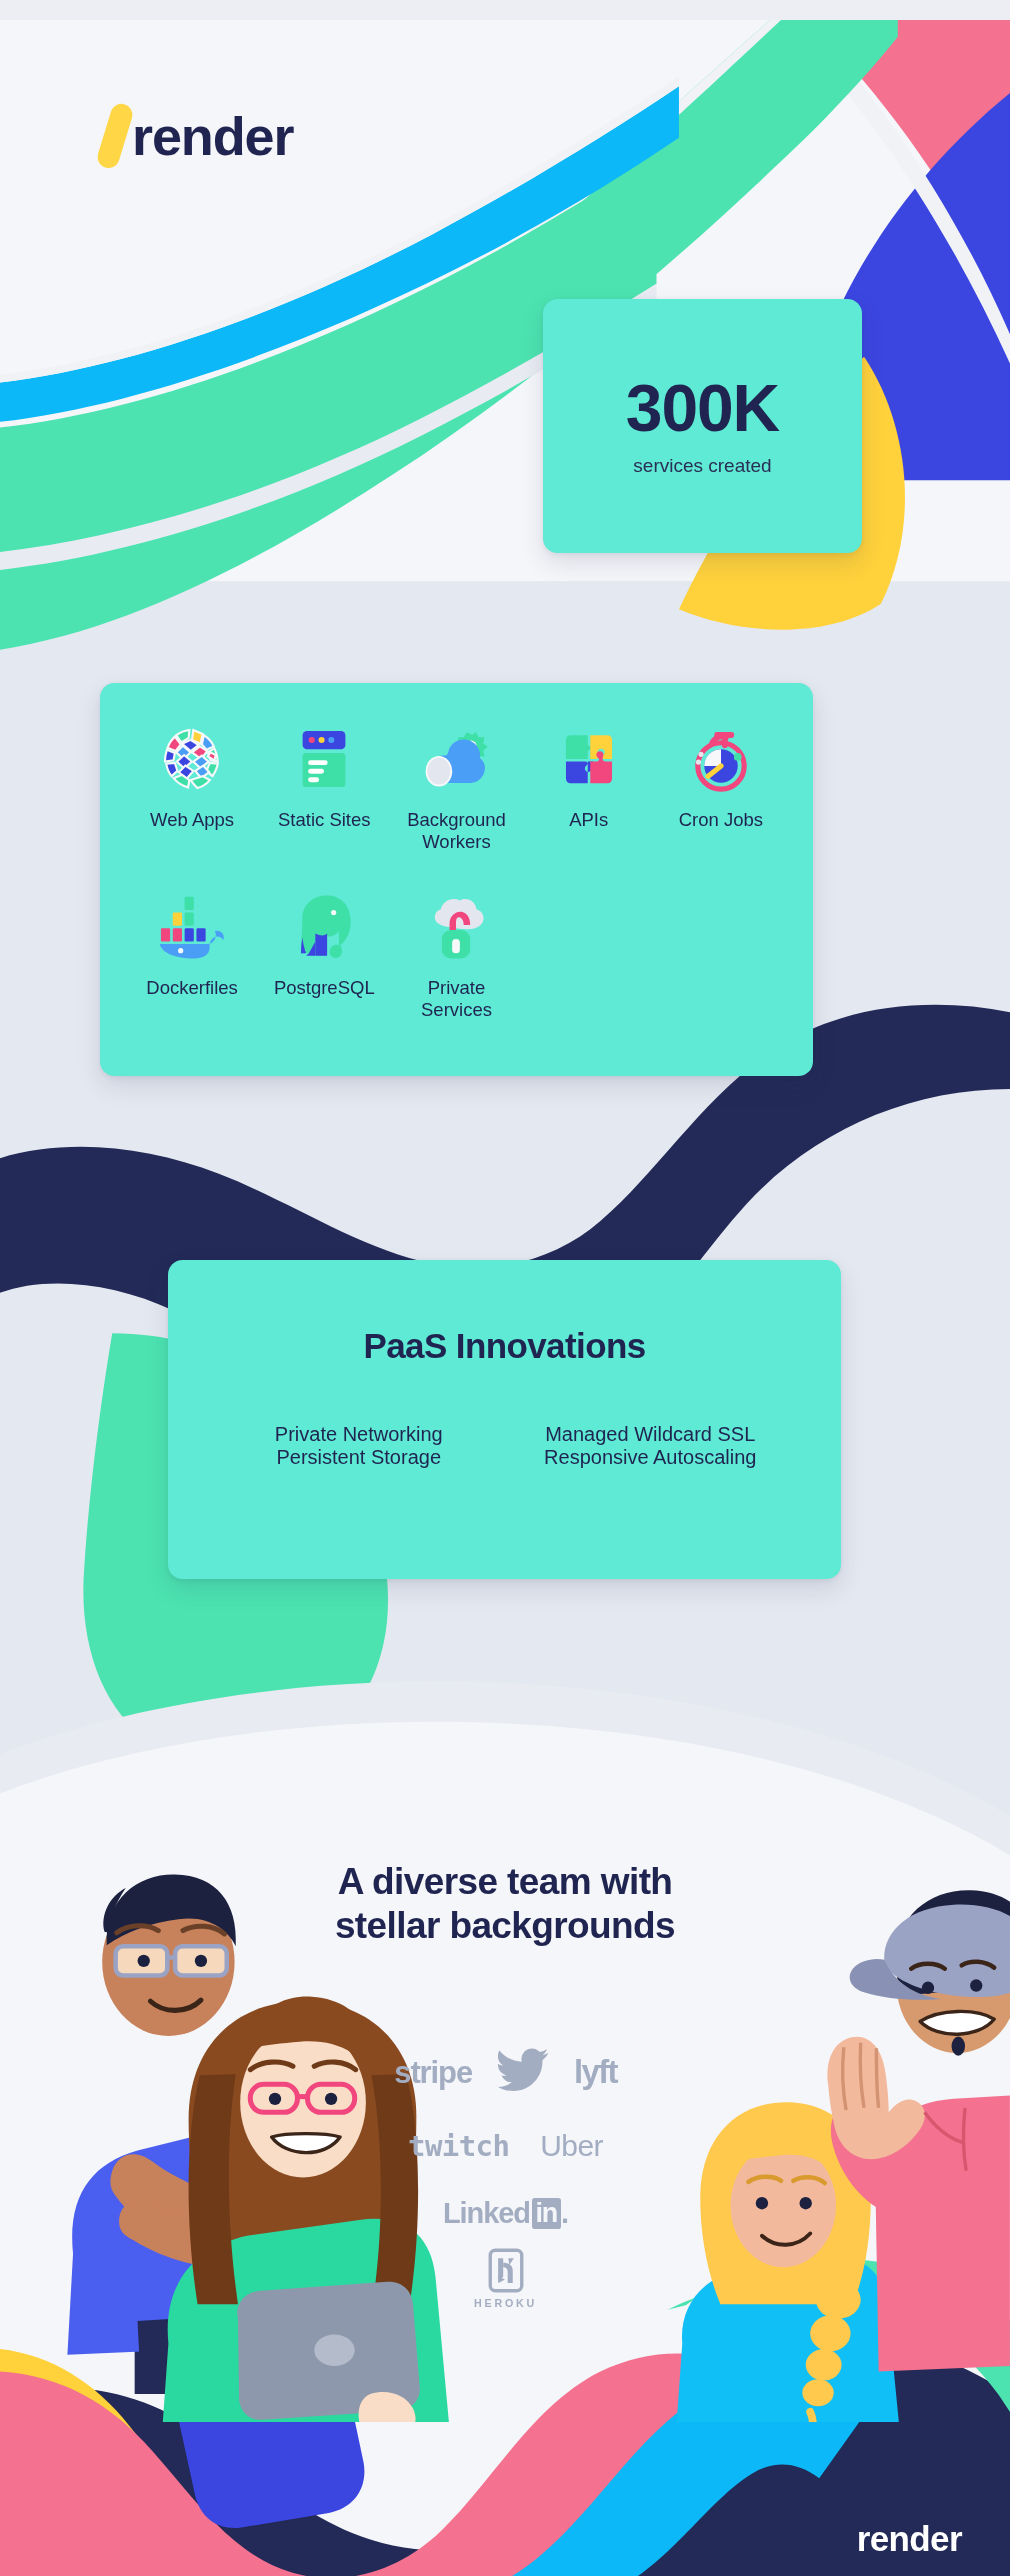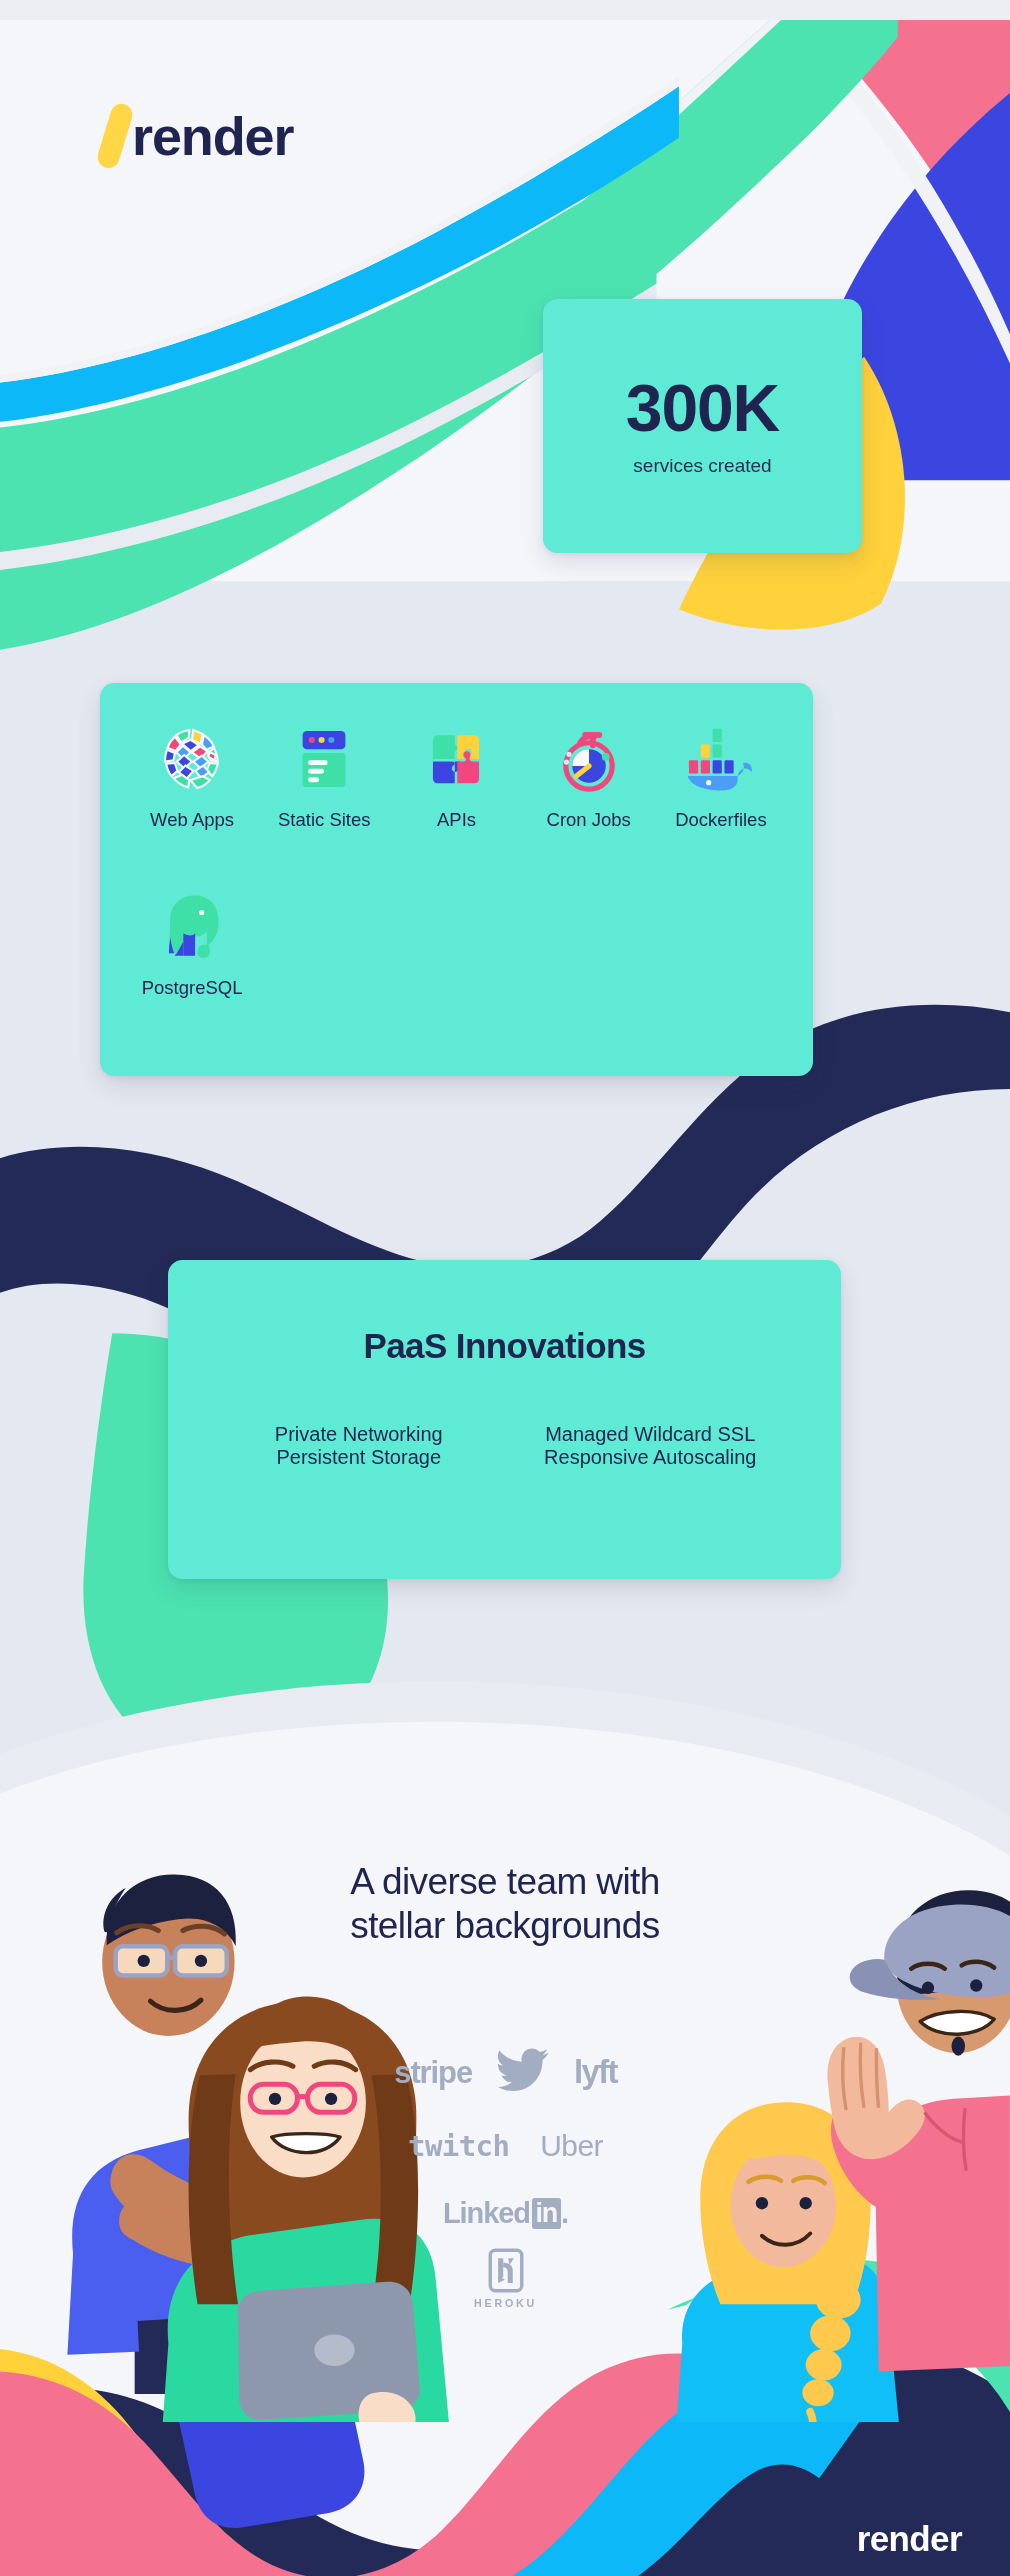--- a/index.html
+++ b/index.html
@@ -78,21 +78,21 @@
   }
   .paas-grid{
     position:absolute;left:45px;right:45px;top:163px;
     display:grid;grid-template-columns:1fr 1fr;
   }
   .paas-item{font-size:20px;color:#1f2450;text-align:center;}
 
   
   .team-title{
     position:absolute;left:0;right:0;top:1840px;text-align:center;
-    font-size:37px;font-weight:400;color:#1f2450;line-height:1.18;
+    font-size:37px;font-weight:700;color:#1f2450;line-height:1.18;
     letter-spacing:-0.6px;
   }
   .logo-wall{
     position:absolute;left:337px;top:1998px;width:337px;
     display:flex;flex-direction:column;align-items:center;
   }
   .wall-row{display:flex;align-items:flex-end;justify-content:center;width:100%;}
   .wall-row.r1{gap:25px;height:73px;}
   .wall-row.r2{gap:31px;height:72px;}
   .wall-row.r3{height:67px;}
@@ -411,20 +411,35 @@
             <circle cx="62" cy="23" r="5" fill="#4a9ef5"></circle>
             <rect x="15" y="44" width="70" height="56" rx="5" fill="#3fe0a8"></rect>
             <rect x="24" y="56" width="32" height="8" rx="4" fill="#ffffff"></rect>
             <rect x="24" y="70" width="26" height="8" rx="4" fill="#ffffff"></rect>
             <rect x="24" y="84" width="18" height="8" rx="4" fill="#ffffff"></rect>
           </svg>
         </div>
         <div class="svc-label">Static Sites</div>
       </div>
 
+      <div class="svc">
+        <div class="svc-ico">
+          <svg width="73" height="63" viewBox="0 0 112 96">
+            <path d="M72,6 L80,10 L86,6 L90,14 L99,14 L97,23 L104,28 L97,34
+                     L99,43 L90,43 L86,51 L79,47 L71,51 L67,43 L58,43 L60,34
+                     L53,28 L60,23 L58,14 L67,14 Z" fill="#3fe0a8"></path>
+            <circle cx="78" cy="28" r="9" fill="#f7f8fa"></circle>
+            <path d="M44,34 C48,22 60,15 73,18 C86,21 94,33 92,46
+                     C98,50 101,58 99,66 C97,77 87,84 76,84 L36,84
+                     C24,84 15,75 15,63 C15,51 24,42 36,42 C39,42 42,43 44,34 Z" fill="#4a9ef5"></path>
+            <ellipse cx="29" cy="66" rx="19" ry="22" fill="#e3e6ee" stroke="#f7f8fa" stroke-width="3"></ellipse>
+          </svg>
+        </div>
+        <div class="svc-label">Background<br>Workers</div>
+      </div>
 
       <div class="svc">
         <div class="svc-ico">
           <svg width="64" height="64" viewBox="0 0 100 100">
             <path d="M14,20 C14,16 17,13 21,13 L48,13 L48,26
                      C48,30 52,31 54,28 C57,24 63,25 64,30 C65,35 60,38 56,36
                      C52,34 48,36 48,40 L48,50 L14,50 Z" fill="#3fe0a8"></path>
             <path d="M52,13 L79,13 C83,13 86,16 86,20 L86,50 L74,50
                      C70,50 69,46 72,44 C76,41 75,35 70,34 C65,33 62,38 64,42
                      C66,46 64,50 60,50 L52,50 Z" fill="#ffd13b"></path>
@@ -487,20 +502,34 @@
                      L26,92 L14,92 C14,78 16,58 16,40 Z" fill="#3fe0a8"></path>
             <path d="M36,62 C44,66 50,66 54,62 L54,96 L36,96 Z" fill="#3b46e0"></path>
             <path d="M16,68 C18,80 20,88 22,92 L14,92 C14,84 15,76 16,68 Z" fill="#3b46e0"></path>
             <path d="M26,92 L36,74 L36,96 L22,96 Z" fill="#3b46e0"></path>
             <circle cx="64" cy="30" r="4" fill="#f7f8fa"></circle>
           </svg>
         </div>
         <div class="svc-label">PostgreSQL</div>
       </div>
 
+      <div class="svc">
+        <div class="svc-ico">
+          <svg width="66" height="67" viewBox="0 0 100 104">
+            <path d="M26,24 C30,10 44,4 56,10 C66,4 80,10 82,24
+                     C92,26 96,38 90,46 C84,54 70,56 56,54
+                     C40,52 26,50 20,44 C14,36 18,26 26,24 Z" fill="#e3e6ee"></path>
+            <path d="M40,56 L40,46 C40,34 50,26 60,28 C68,30 72,38 72,48
+                     L62,48 C62,40 58,36 54,36 C50,36 50,42 50,48 L50,56 Z" fill="#f2467e"></path>
+            <rect x="28" y="56" width="44" height="44" rx="14" fill="#3fe0a8"></rect>
+            <rect x="44" y="70" width="12" height="22" rx="6" fill="#f7f8fa"></rect>
+          </svg>
+        </div>
+        <div class="svc-label">Private Services</div>
+      </div>
 
     </div>
   </div>
 
   <div class="card" id="paas-card">
     <div class="paas-title">PaaS Innovations</div>
     <div class="paas-grid">
       <div class="paas-item">Private Networking</div>
       <div class="paas-item">Managed Wildcard SSL</div>
       <div class="paas-item">Persistent Storage</div>

